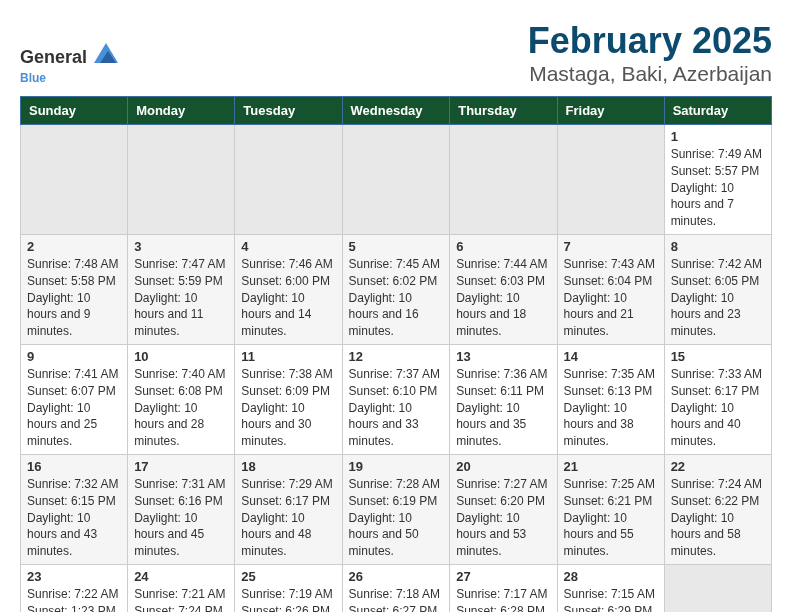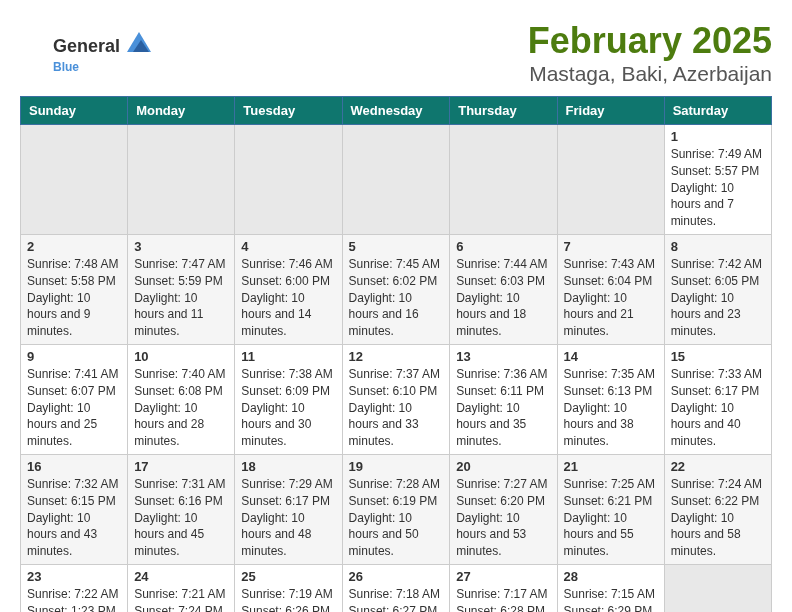--- a/index.html
+++ b/index.html
@@ -6,23 +6,22 @@
     body {
       font-family: Arial, sans-serif;
       background: #fff;
       width: 792px;
       min-height: 612px;
       padding: 20px;
     }
     .header {
       display: flex;
       justify-content: space-between;
-      align-items: center;
+      align-items: flex-end;
       margin-bottom: 10px;
-      margin-left: 33px;
     }
     .logo {
       display: flex;
       align-items: center;
     }
     .logo-text-general {
       font-size: 18px;
       font-weight: bold;
       color: #333;
     }
@@ -35,33 +34,33 @@
       width: 24px;
       height: 20px;
       margin-left: 2px;
     }
     .title-block {
       text-align: right;
     }
     .month-title {
       font-size: 36px;
       font-weight: bold;
-      color: #4d7c0f;
+      color: #0c4a6e;
     }
     .subtitle {
       font-size: 21px;
       color: #555;
     }
     .calendar {
       width: 100%;
       border-collapse: collapse;
       border: 1px solid #ccc;
     }
     .calendar th {
-      background-color: #0f766e;
+      background-color: #14532d;
       color: #fff;
       font-size: 13px;
       font-weight: bold;
       padding: 6px 8px;
       text-align: left;
       border: 1px solid #3a6fa0;
     }
     .calendar td {
       vertical-align: top;
       border: 1px solid #ccc;

